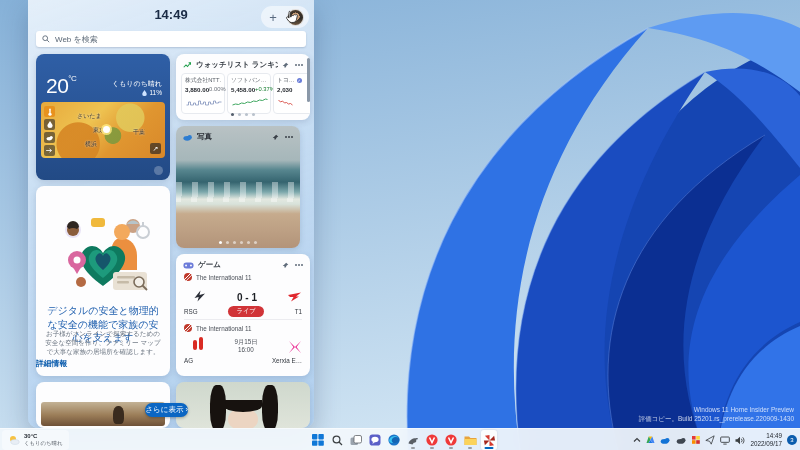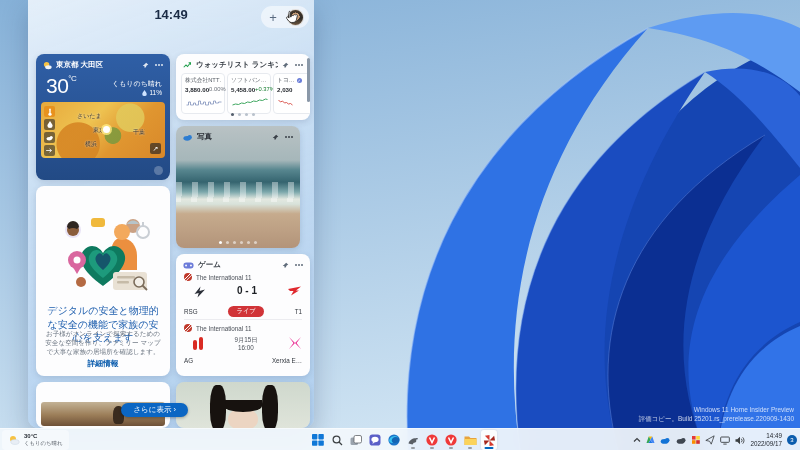--- a/index.html
+++ b/index.html
@@ -90,46 +90,46 @@
     background:repeating-linear-gradient(92deg, rgba(255,255,255,.55) 0 6px, transparent 6px 16px); opacity:.7; }
   .ph-card .card-title { color:#2c3138; }
 
   
   .fs-card { left:8px; top:186px; width:134px; height:190px; }
   .fs-ill { position:absolute; left:50%; top:26px; transform:translateX(-50%); }
   .fs-head { position:absolute; top:118px; left:9px; right:9px; text-align:center;
     font-size:10px; font-weight:normal; color:#1f5fae; line-height:1.35; }
   .fs-body { position:absolute; top:143px; left:8px; right:8px; text-align:center;
     font-size:6.6px; color:#6a7480; line-height:1.4; }
-  .fs-link { position:absolute; bottom:7px; left:0; right:0; text-align:center;
+  .fs-link { position:absolute; bottom:7px; left:0; right:0; text-align:left;
     font-size:7.8px; font-weight:bold; color:#0b5cad; }
 
   
   .gm-card { left:148px; top:254px; width:134px; height:122px; }
   .gm-league { position:absolute; left:8px; display:flex; align-items:center; gap:4px;
     font-size:6.3px; color:#4a4f57; }
   .dota { width:8px; height:8px; border-radius:50%; background:
     linear-gradient(135deg, transparent 38%, #fff 40% 46%, transparent 48%, transparent 56%, #fff 58% 62%, transparent 64%), #c0392b; }
-  .gm-row { position:absolute; left:16px; right:8px; display:flex; align-items:flex-start; justify-content:space-between; }
+  .gm-row { position:absolute; left:16px; right:8px; display:flex; align-items:flex-end; justify-content:space-between; }
   .gm-score { font-size:10px; font-weight:bold; color:#1b1e23; }
   .gm-when { text-align:center; font-size:6.3px; color:#4a4f57; line-height:1.3; }
   .gm-lbl { position:absolute; left:8px; right:8px; display:flex; align-items:center; justify-content:space-between;
     font-size:6.3px; color:#33383f; }
   .live { background:#d13438; color:#fff; font-size:6.3px; padding:1px 8px; border-radius:8px; }
   .gm-div { position:absolute; left:8px; right:8px; height:1px; background:#ececf0; }
   .gm-more { position:absolute; bottom:5px; left:0; right:0; text-align:center; font-size:7.8px; font-weight:bold; color:#0b5cad; }
   .agbar { display:inline-block; width:4px; height:10px; background:#d92b24; border-radius:2px; margin:0 1px; }
 
   
   .en-card { left:8px; top:382px; width:134px; height:46px; }
   .en-strip { position:absolute; left:5px; right:5px; top:20px; height:24px; border-radius:3px; overflow:hidden;
     background:linear-gradient(180deg,#c3b295 0%, #9b7d58 55%, #6e5138 100%); }
   .en-fig { position:absolute; left:58%; top:4px; width:11px; height:18px; border-radius:45% 45% 30% 30%; background:#3a2b1e; }
   .en-btn { position:absolute; right:-18px; top:21px; height:14px; display:flex; align-items:center;
-    background:#0b66c3; color:#fff; font-size:7.5px; border-radius:8px; padding:0 12px; box-shadow:0 1px 3px rgba(0,0,0,.3); z-index:2; }
+    background:#0b66c3; color:#fff; font-size:7.5px; border-radius:8px; padding:0 0; box-shadow:0 1px 3px rgba(0,0,0,.3); z-index:2; }
 
   
   .p2-card { left:148px; top:382px; width:134px; height:46px; overflow:hidden;
     background:linear-gradient(180deg,#cfd8cd 0%, #dfe4da 100%); }
   .p2-hair { position:absolute; left:38px; top:3px; width:58px; height:46px; border-radius:48% 48% 40% 40%; background:#17120f; }
   .p2-face { position:absolute; left:52px; top:26px; width:30px; height:22px; border-radius:50% 50% 45% 45%; background:#ecd5c2; }
   .p2-bangs { position:absolute; left:48px; top:18px; width:38px; height:12px; border-radius:0 0 50% 50%; background:#17120f; }
 
   .scrollbar { position:absolute; right:4px; top:58px; width:3px; height:44px; border-radius:2px; background:#8a98a8; }
 
@@ -188,36 +188,30 @@
   </div>
 </div>
 
 <div class="panel">
   <div class="clock">14:49</div>
   <div class="hdr-pill">
     <span class="add-btn">+</span>
     <span class="avatar"></span>
   </div>
 
+  <div class="searchbar">
+    <svg width="8" height="8" viewBox="0 0 10 10">
+      <circle cx="4" cy="4" r="3" fill="none" stroke="#5a6775" stroke-width="1.1"></circle>
+      <line x1="6.4" y1="6.4" x2="9" y2="9" stroke="#5a6775" stroke-width="1.1"></line>
+    </svg>
+    <span class="ph">Web を検索</span>
+  </div>
 
   <div class="card w-card">
-    <div class="card-hd">
-      <svg width="9" height="9" viewBox="0 0 10 10">
-        <circle cx="4" cy="4" r="3" fill="#f6c244"></circle>
-        <ellipse cx="6" cy="7" rx="3.6" ry="2.2" fill="#eef3f8"></ellipse>
-      </svg>
-      <span class="w-loc card-title">東京都 大田区</span>
-      <span class="hd-icons light">
-        <svg width="7" height="7" viewBox="0 0 10 10">
-          <path d="M6 1l3 3-2 .5L5.5 7 4 9 3.5 6 1 5.5 3 4z" fill="currentColor"></path>
-          </svg>
-        <span class="dots3"></span>
-      </span>
-    </div>
-    <div class="w-temp"><span>30</span><span class="w-unit">°C</span></div>
+    <div class="w-temp"><span>20</span><span class="w-unit">°C</span></div>
     <div class="w-cond">くもりのち晴れ</div>
     <div class="w-prec">
       <svg width="5" height="6" viewBox="0 0 6 8">
         <path d="M3 0 C4.5 2.5 6 4 6 5.5 A3 2.5 0 0 1 0 5.5 C0 4 1.5 2.5 3 0Z" fill="#cfe3ff"></path>
         </svg>
       <span>11%</span>
     </div>
     <div class="w-map">
       <span class="lbl" style="left:36px; top:10px;">さいたま</span>
       <span class="lbl" style="left:52px; top:24px;">東京</span>

